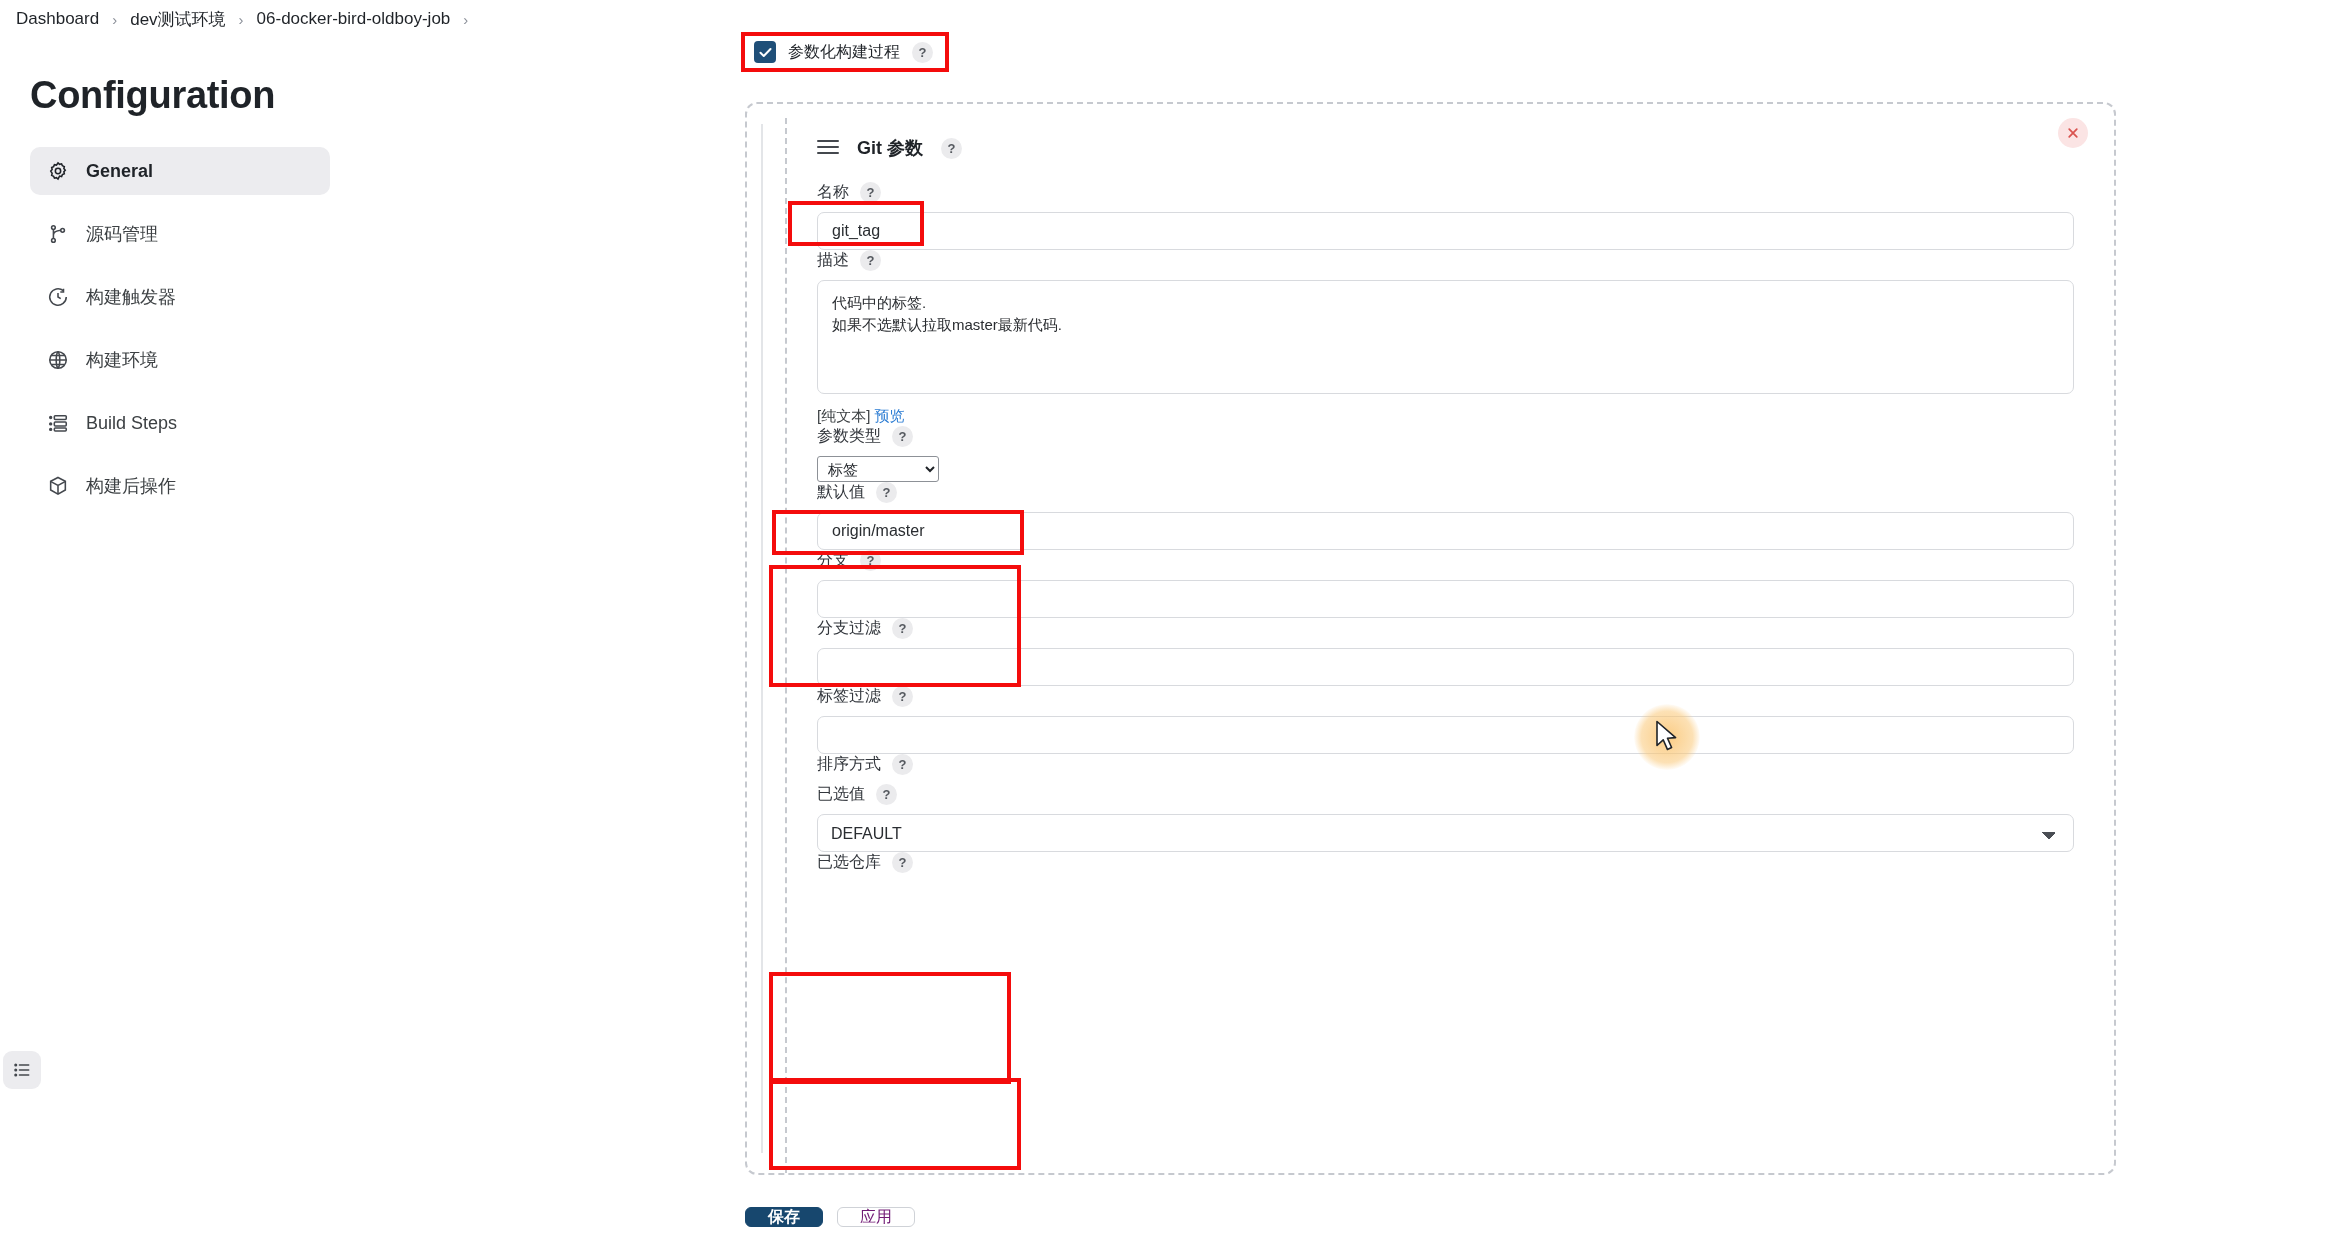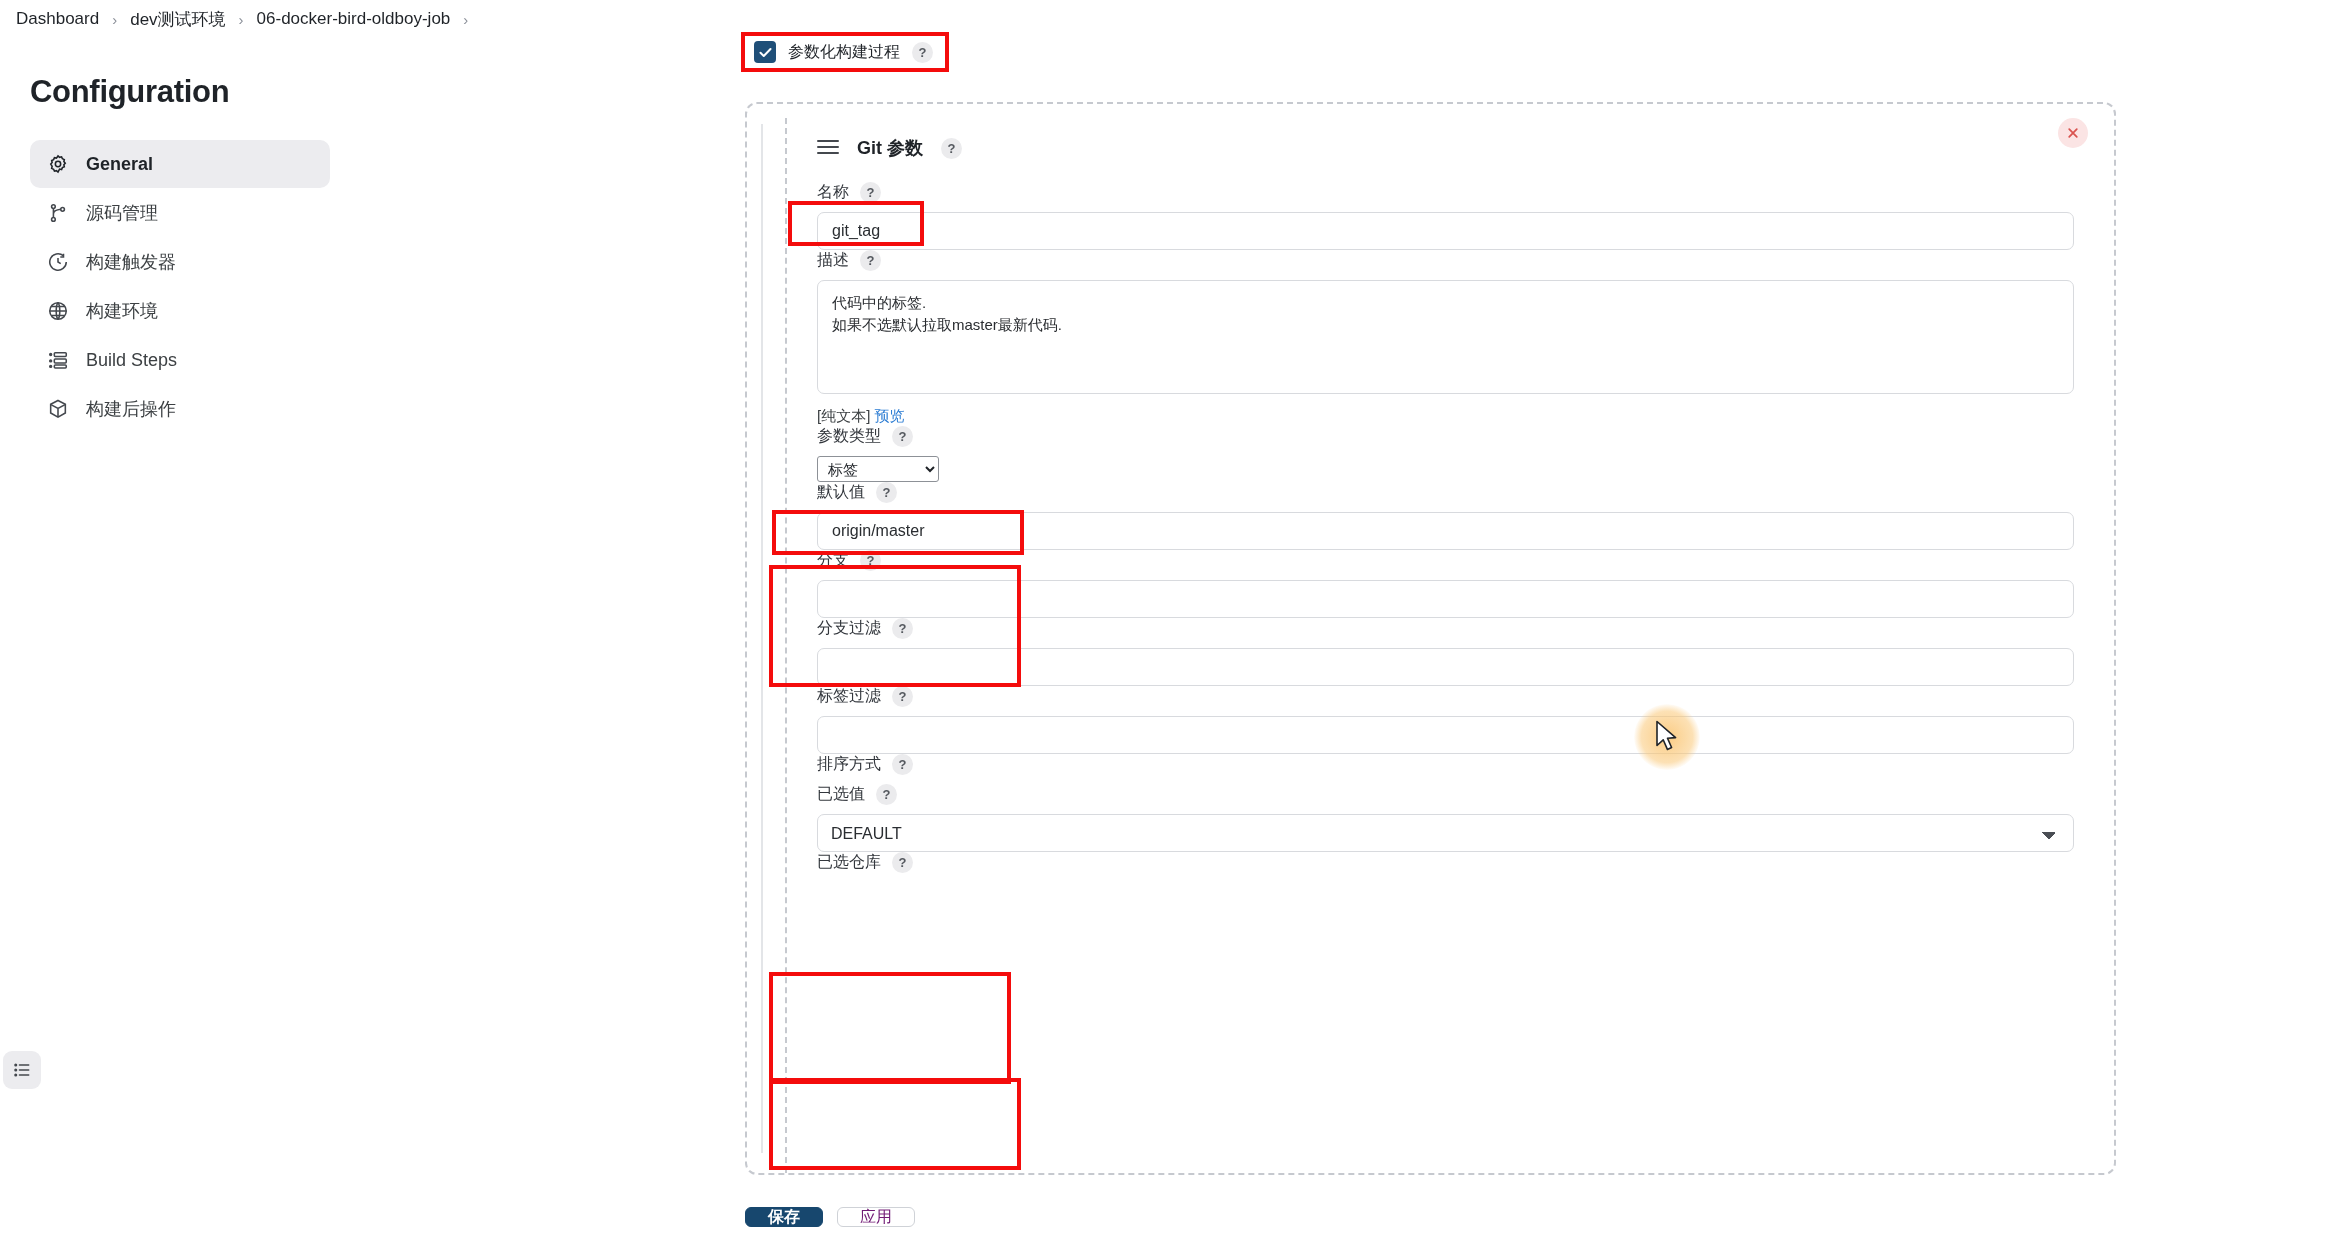--- a/index.html
+++ b/index.html
@@ -32,34 +32,34 @@
   .page { display: flex; height: calc(100% - 38px); position: relative; }
 
   
   .sidebar {
     width: 360px;
     flex: 0 0 360px;
     padding: 18px 30px 0 30px;
     background: #fff;
   }
   .config-title {
-    font-size: 31px;
+    font-size: 38px;
     font-weight: bold;
     color: #1f2328;
     margin: 18px 0 30px 0;
     letter-spacing: -0.3px;
   }
   .nav-item {
     display: flex;
     align-items: center;
     gap: 16px;
     height: 48px;
     padding: 0 16px;
     border-radius: 10px;
-    margin-bottom: 1px;
+    margin-bottom: 15px;
     font-size: 18px;
     color: #3c4043;
     cursor: pointer;
   }
   .nav-item.active {
     background: #ececef;
     font-weight: bold;
     color: #1f2328;
   }
   .nav-ico {

